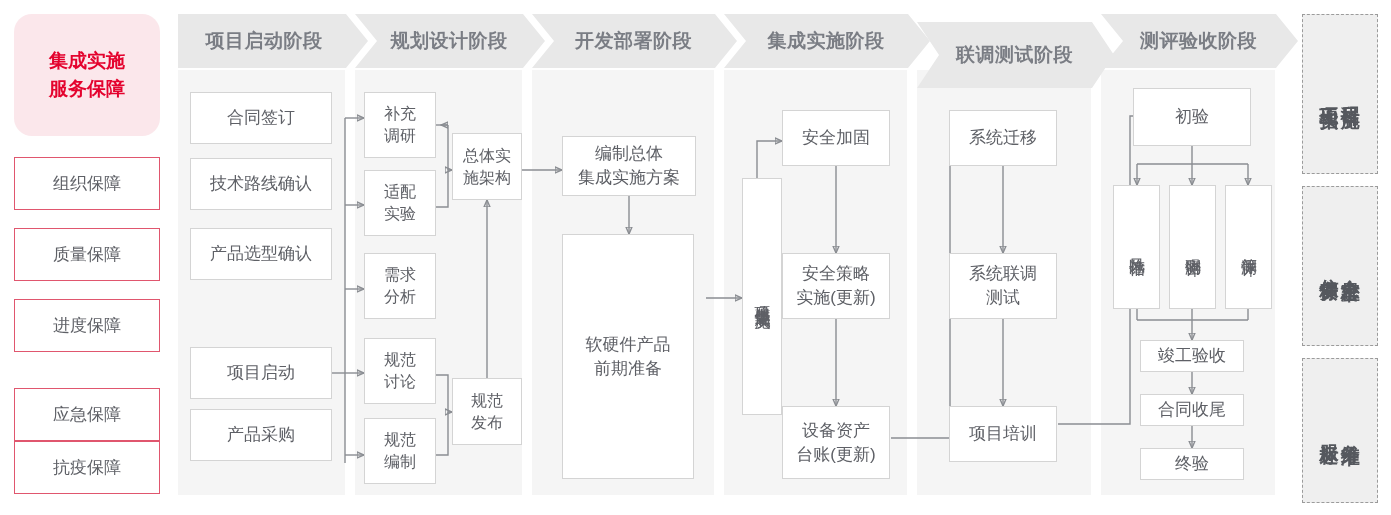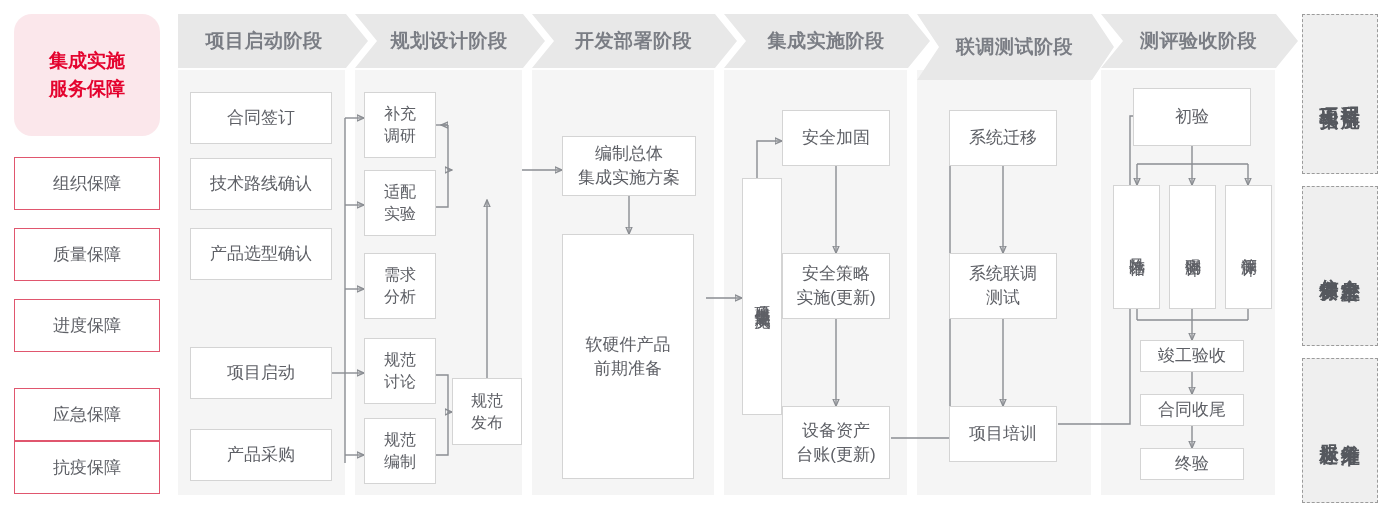--- a/index.html
+++ b/index.html
@@ -104,21 +104,21 @@
   </div>
   <div class="abs col-head chev-both" style="left:355px;top:14px;width:190px;height:54px;">
     <span style="margin-left:12px;margin-right:14px;">规划设计阶段</span>
   </div>
   <div class="abs col-head chev-both" style="left:532px;top:14px;width:205px;height:54px;">
     <span style="margin-left:12px;margin-right:14px;">开发部署阶段</span>
   </div>
   <div class="abs col-head chev-both" style="left:724px;top:14px;width:206px;height:54px;">
     <span style="margin-left:12px;margin-right:14px;">集成实施阶段</span>
   </div>
-  <div class="abs col-head chev-both" style="left:917px;top:14px;width:197px;height:66px;">
+  <div class="abs col-head chev-both" style="left:917px;top:22px;width:197px;height:66px;">
     <span style="margin-left:12px;margin-right:14px;">联调测试阶段</span>
   </div>
   <div class="abs col-head chev-both" style="left:1101px;top:14px;width:197px;height:54px;">
     <span style="margin-left:12px;margin-right:14px;">测评验收阶段</span>
   </div>
 
   <svg class="wires" viewBox="0 0 1391 515">
     <defs>
       <marker id="ah" markerWidth="8" markerHeight="8" refX="7" refY="4" orient="auto" markerUnits="userSpaceOnUse">
         <path d="M0,1 L7,4 L0,7 z" fill="#8a8d92" stroke="none"></path>
@@ -185,21 +185,21 @@
     </div>
   <div class="abs node" style="left:190px;top:92px;width:142px;height:52px;">
     <span>合同签订</span>
     </div>
   <div class="abs node" style="left:190px;top:228px;width:142px;height:52px;">
     <span>产品选型确认</span>
     </div>
   <div class="abs node" style="left:190px;top:347px;width:142px;height:52px;">
     <span>项目启动</span>
     </div>
-  <div class="abs node" style="left:190px;top:429px;width:142px;height:52px;">
+  <div class="abs node" style="left:190px;top:409px;width:142px;height:52px;">
     <span>产品采购</span>
     </div>
 
   <div class="abs node sm" style="left:364px;top:92px;width:72px;height:66px;">
     <div>
         <div>补充</div>
          <div>调研</div>
       </div>
     </div>
   <div class="abs node sm" style="left:364px;top:170px;width:72px;height:66px;">
@@ -217,20 +217,26 @@
   <div class="abs node sm" style="left:364px;top:338px;width:72px;height:66px;">
     <div>
         <div>规范</div>
          <div>讨论</div>
       </div>
     </div>
   <div class="abs node sm" style="left:364px;top:418px;width:72px;height:66px;">
     <div>
         <div>规范</div>
          <div>编制</div>
+      </div>
+    </div>
+  <div class="abs node sm" style="left:452px;top:133px;width:70px;height:67px;">
+    <div>
+        <div>总体实</div>
+         <div>施架构</div>
       </div>
     </div>
   <div class="abs node sm" style="left:452px;top:378px;width:70px;height:67px;">
     <div>
         <div>规范</div>
          <div>发布</div>
       </div>
     </div>
 
   <div class="abs node" style="left:562px;top:136px;width:134px;height:60px;">

